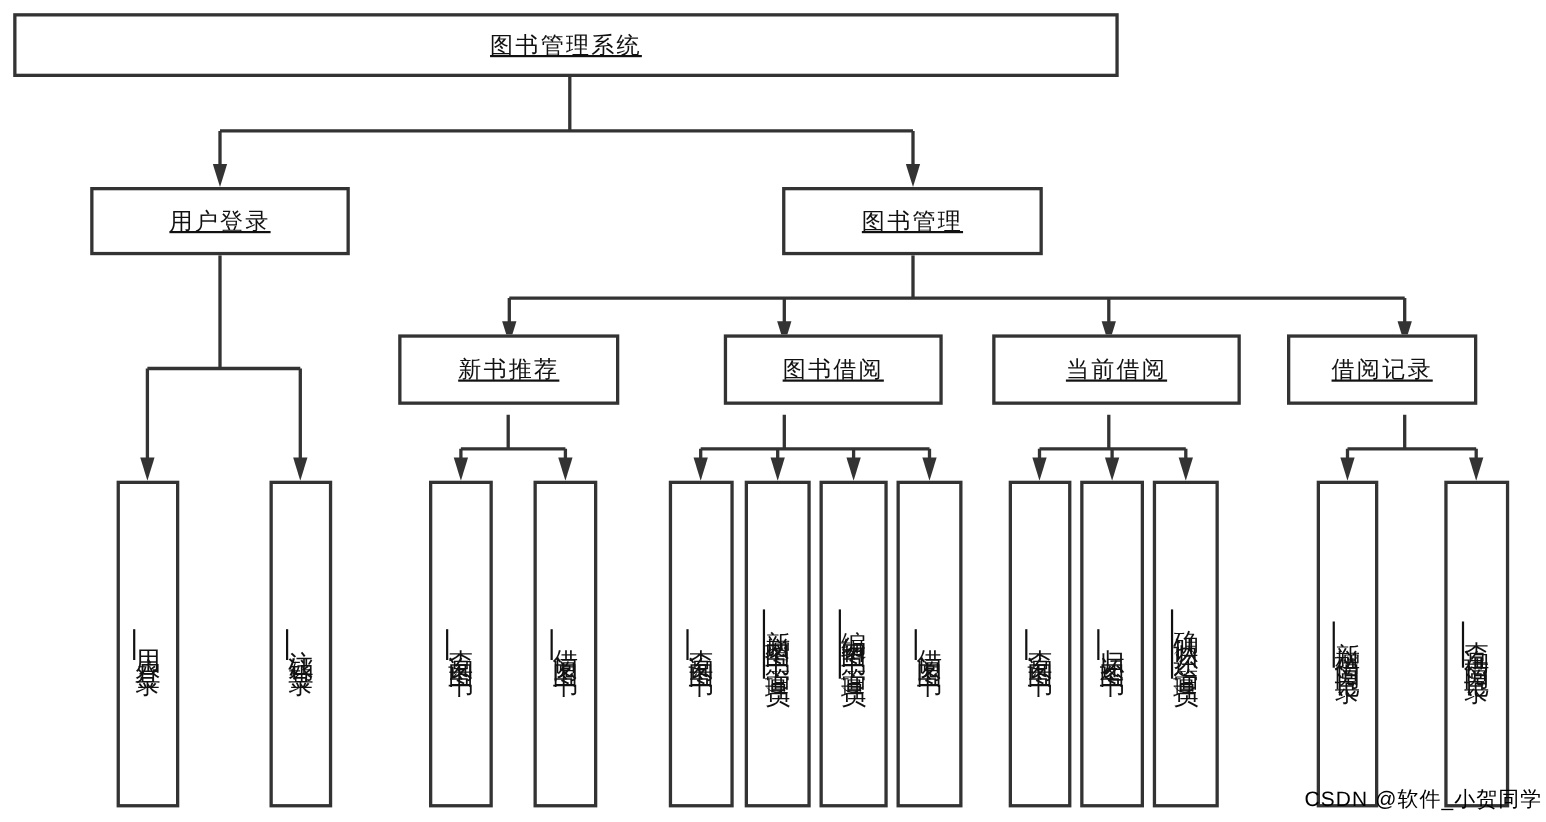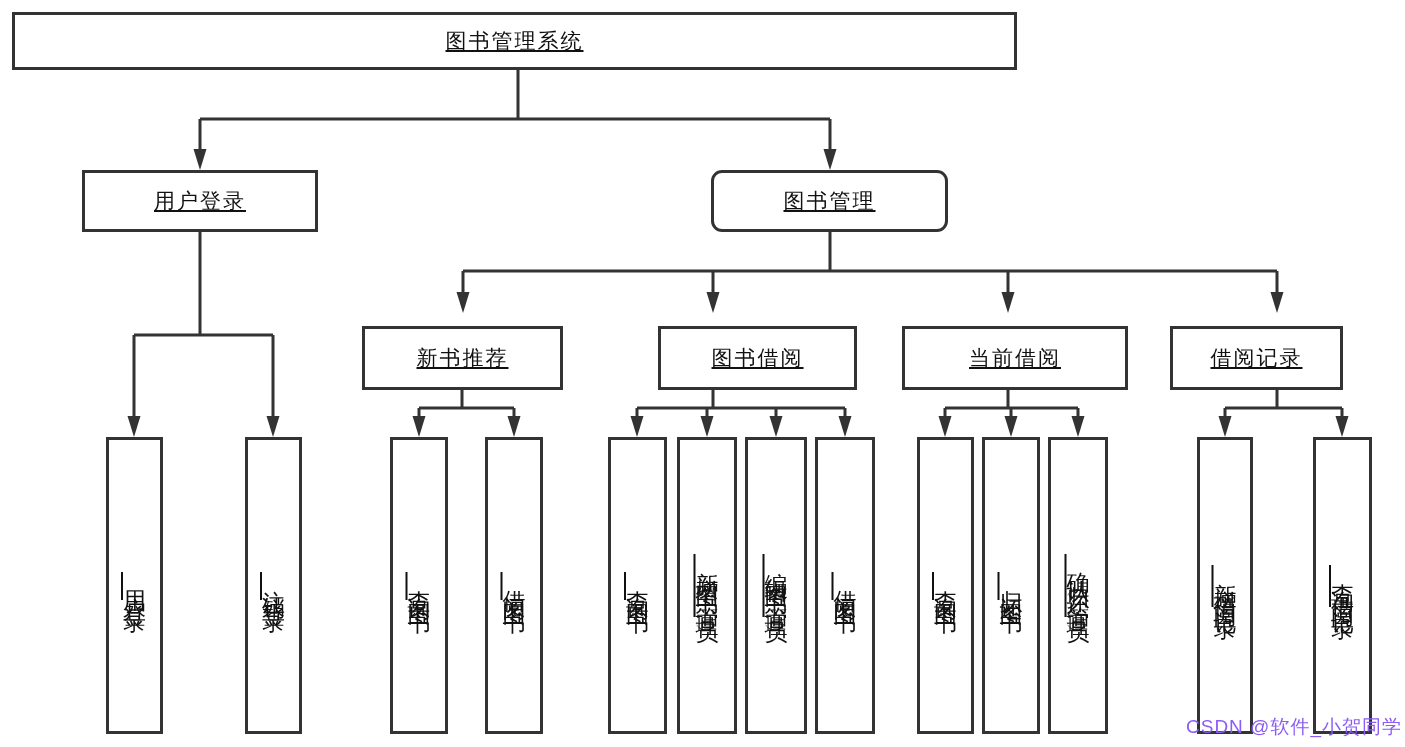--- a/index.html
+++ b/index.html
@@ -8,29 +8,29 @@
     font-family:"Liberation Sans","DejaVu Sans",sans-serif;color:#111111;
   }
   .wires{position:absolute;left:0;top:0;width:1405px;height:747px;z-index:1;}
   .box{
     position:absolute;box-sizing:border-box;border:3px solid #333333;background:#ffffff;
     display:flex;align-items:center;justify-content:center;z-index:2;
     font-size:21px;letter-spacing:2px;white-space:nowrap;text-decoration:underline;
   }
   .root{left:12px;top:12px;width:1005px;height:58px;font-size:21px;}
   .lvl2{top:170px;height:62px;}
-  .lvl3{top:326px;height:64px;}
+  .lvl3{top:304px;height:64px;}
   .leaf{
     top:437px;height:297px;
     writing-mode:vertical-rl;text-orientation:mixed;
     font-size:23px;letter-spacing:7px;line-height:1;
   }
   .watermark{
     position:absolute;left:1186px;top:714px;z-index:3;
-    font-size:19px;letter-spacing:1px;color:#8b5cf6;white-space:nowrap;
+    font-size:19px;letter-spacing:1px;color:#000000;white-space:nowrap;
   }
 </style>
 </head>
 <body>
 
 <div class="stage">
 
   <svg class="wires" viewBox="0 0 1405 747" xmlns="http://www.w3.org/2000/svg" stroke="#333333" stroke-width="3" fill="#333333">
 
     <path fill="none" d="M518 70 V119 M200 119 H830 M200 119 V150 M830 119 V150"></path>
@@ -63,21 +63,21 @@
     <polygon stroke="none" points="1071.5,416 1084.5,416 1078,437"></polygon>
 
     <path fill="none" d="M1277 377 V408 M1225 408 H1342 M1225 408 V417 M1342 408 V417"></path>
     <polygon stroke="none" points="1218.5,416 1231.5,416 1225,437"></polygon>
     <polygon stroke="none" points="1335.5,416 1348.5,416 1342,437"></polygon>
   </svg>
 
   <div class="box root">图书管理系统</div>
 
   <div class="box lvl2" style="left:82px;width:236px;">用户登录</div>
-  <div class="box lvl2" style="left:711px;width:237px;border-radius:11px;">图书管理</div>
+  <div class="box lvl2" style="left:711px;width:237px;">图书管理</div>
 
   <div class="box lvl3" style="left:362px;width:201px;">新书推荐</div>
   <div class="box lvl3" style="left:614px;width:199px;margin-left:44px;">图书借阅</div>
   <div class="box lvl3" style="left:902px;width:226px;">当前借阅</div>
   <div class="box lvl3" style="left:1170px;width:173px;">借阅记录</div>
 
   <div class="box leaf" style="left:106px;width:57px;">用户登录</div>
   <div class="box leaf" style="left:245px;width:57px;">注销登录</div>
 
   <div class="box leaf" style="left:390px;width:58px;">查询图书</div>

